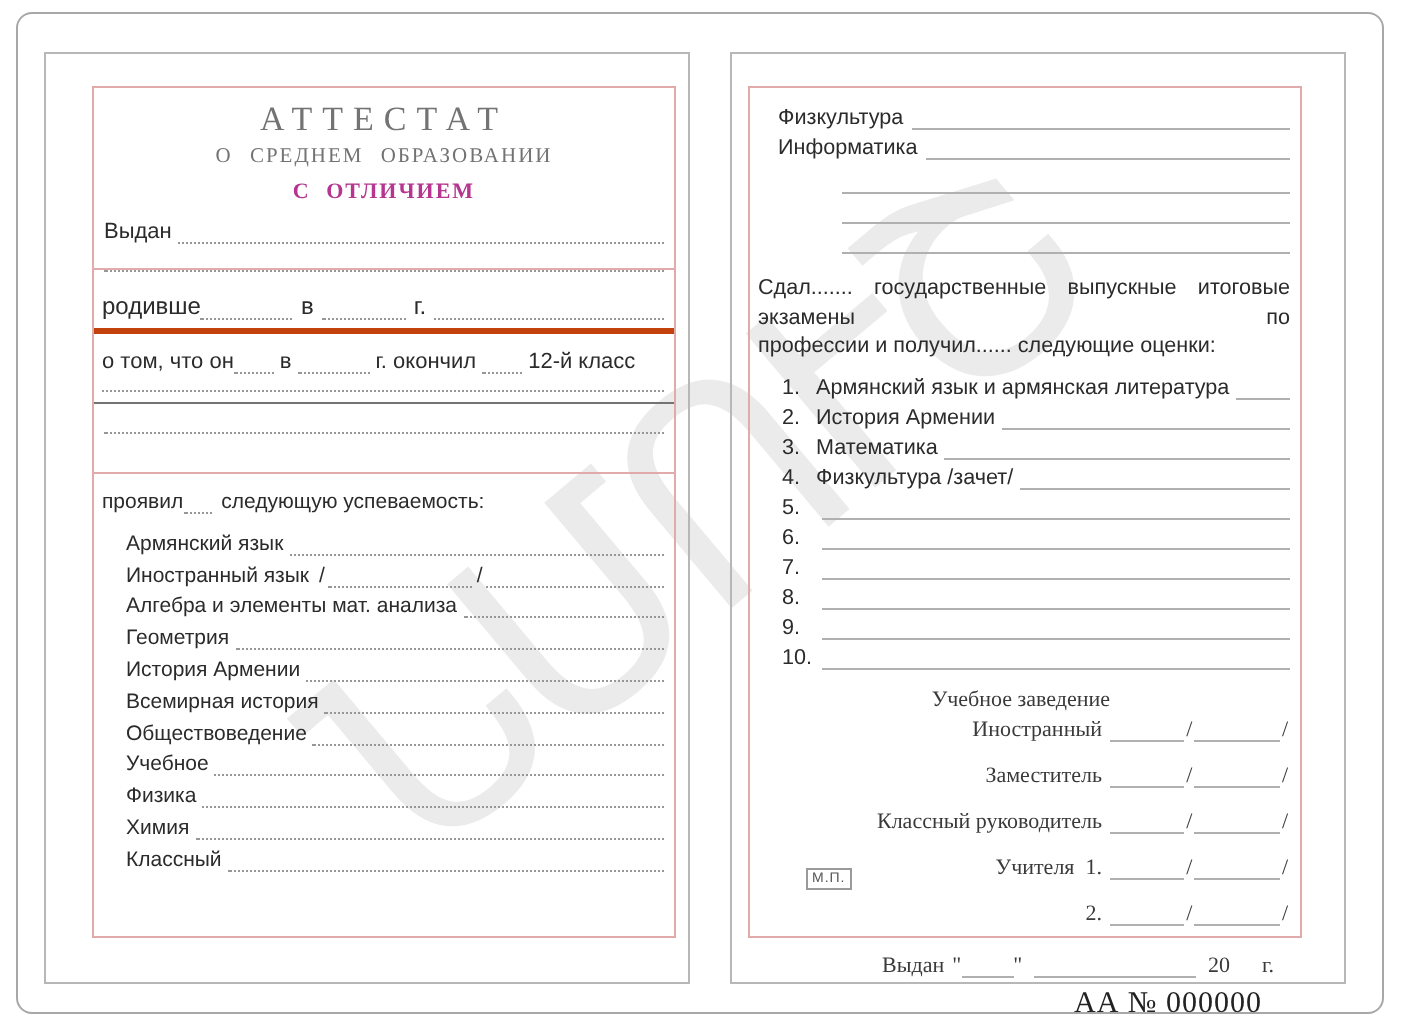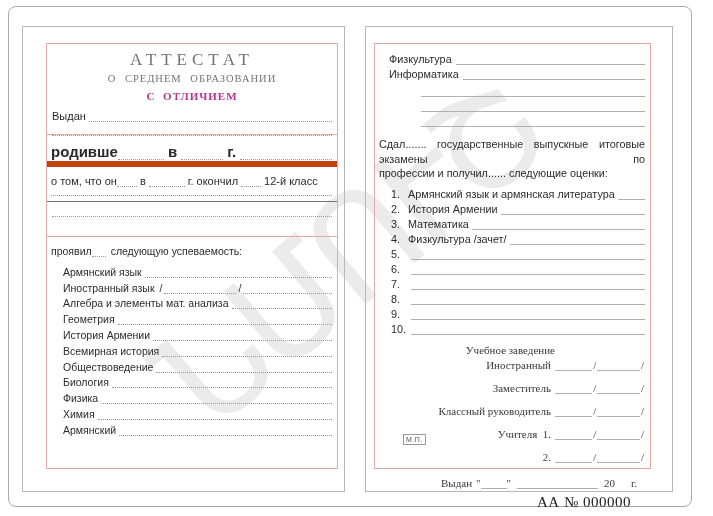--- a/index.html
+++ b/index.html
@@ -38,21 +38,21 @@
   .sect1 { height:91px; border-bottom:1px solid #e2abab; padding:4px 5px 0 5px; }
   .title { text-align:center; font-size:17px; letter-spacing:5px; margin-top:2px; }
   .subtitle { text-align:center; font-size:10.5px; letter-spacing:1px; word-spacing:5px; margin-top:3px; }
   .distinction { text-align:center; font-size:11px; font-weight:bold; letter-spacing:1px; word-spacing:4px;
                  color:#b5358f; margin-top:6px; }
   .vydan-row { margin-top:8px; font-size:11px; }
   .vydan-row .fill { margin-left:3px; }
   .blankline { height:1px; }
   .sect1 .blankline { margin-top:13px; }
 
-  .sect2 { height:32px; border-bottom:6px solid #c2410c; padding:8px 5px 0 4px; font-size:15px;font-weight:bold; }
+  .sect2 { height:32px; border-bottom:3px solid #c2410c; padding:8px 5px 0 4px; font-size:12px; }
   .sect2 .row { align-items:flex-end; height:17px; }
   .sect2 .lbl { padding:0 4px; }
 
   .sect3 { height:35px; border-bottom:1px solid #737373; padding:6px 5px 0 4px; font-size:11px; }
   .sect3 .row { height:14px; }
   .sect3 .lbl { padding:0 3px; }
   .sect3 .blankline { margin-top:8px; }
 
   .sect4 { height:21px; border-bottom:1px solid #e2abab; padding:0 5px; }
   .sect4 .blankline { margin-top:14px; }
@@ -193,36 +193,36 @@
               <span class="name">Всемирная история</span>
               <span class="fill ln-dot"></span>
             </div>
 
             <div class="subj-row">
               <span class="name">Обществоведение</span>
               <span class="fill ln-dot"></span>
             </div>
 
             <div class="subj-row">
-              <span class="name">Биология</span>
+              <span class="name">Учебное</span>
               <span class="fill ln-dot"></span>
             </div>
 
             <div class="subj-row">
               <span class="name">Физика</span>
               <span class="fill ln-dot"></span>
             </div>
 
             <div class="subj-row">
               <span class="name">Химия</span>
               <span class="fill ln-dot"></span>
             </div>
 
             <div class="subj-row">
-              <span class="name">Армянский</span>
+              <span class="name">Классный</span>
               <span class="fill ln-dot"></span>
             </div>
 
 
         </div>
       </div>
 
     </div>
   </div>
 

